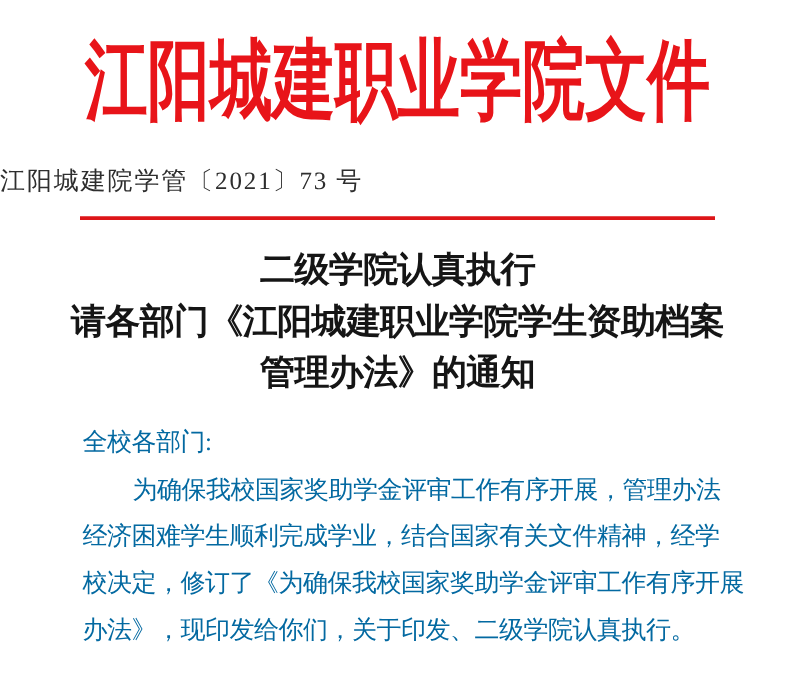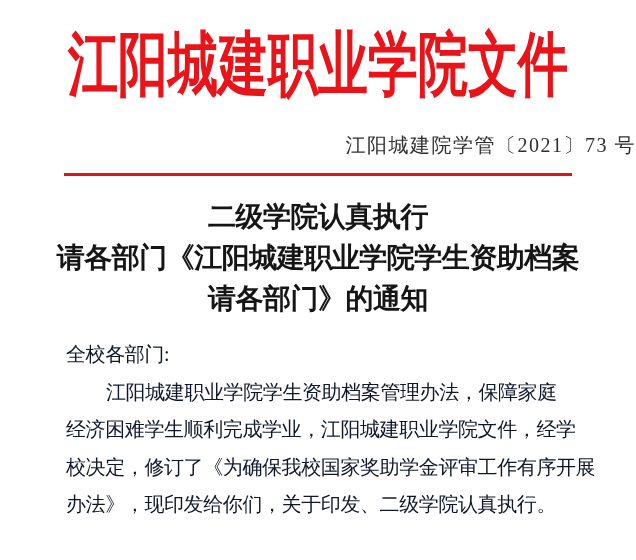--- a/index.html
+++ b/index.html
@@ -24,21 +24,21 @@
     text-align: center;
     transform: scaleY(1.40);
     transform-origin: 50% 50%;
     white-space: nowrap;
     letter-spacing: 0px;
   }
   .doc-number {
     margin-top: 42px;
     line-height: 26px;
     font-size: 20px;
-    text-align: right;
+    text-align: left;
     color: #2e2e2e;
     letter-spacing: 1.5px;
   }
   .red-rule {
     margin: 15px 64px 0 64px;
     height: 3px;
     border: none;
   }
   
   .notice-title {
@@ -72,24 +72,24 @@
 
   <header>
     <div class="masthead" style="color: rgb(232, 20, 25);">江阳城建职业学院文件</div>
     <div class="doc-number">江阳城建院学管〔2021〕73 号</div>
     <div class="red-rule" style="background: rgb(221, 21, 24);"></div>
   </header>
 
   <section class="notice-title" style="color: rgb(21, 21, 21);">
     <div class="title-line">二级学院认真执行</div>
     <div class="title-line">请各部门《江阳城建职业学院学生资助档案</div>
-    <div class="title-line">请各部门》的通知</div>
+    <div class="title-line">管理办法》的通知</div>
   </section>
 
-  <section class="doc-body" style="color: #0f172a;">
+  <section class="doc-body" style="color: #0369a1;">
     <div class="line salutation">全校各部门:</div>
-    <div class="line indent">江阳城建职业学院学生资助档案管理办法，保障家庭</div>
-    <div class="line">经济困难学生顺利完成学业，江阳城建职业学院文件，经学</div>
+    <div class="line indent">为确保我校国家奖助学金评审工作有序开展，管理办法</div>
+    <div class="line">经济困难学生顺利完成学业，结合国家有关文件精神，经学</div>
     <div class="line">校决定，修订了《为确保我校国家奖助学金评审工作有序开展</div>
     <div class="line">办法》，现印发给你们，关于印发、二级学院认真执行。</div>
   </section>
 
 </div>
 
 </body></html>

